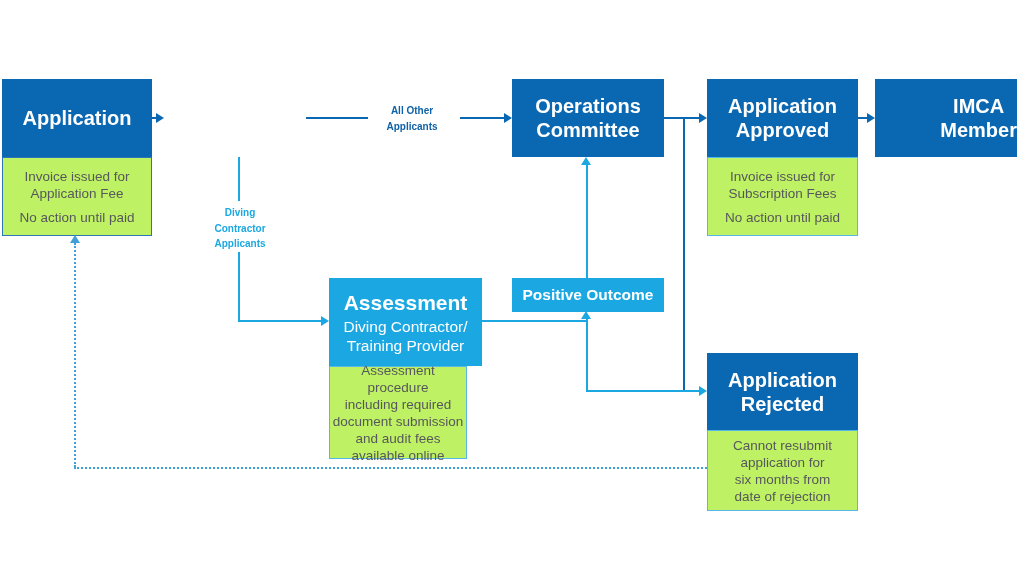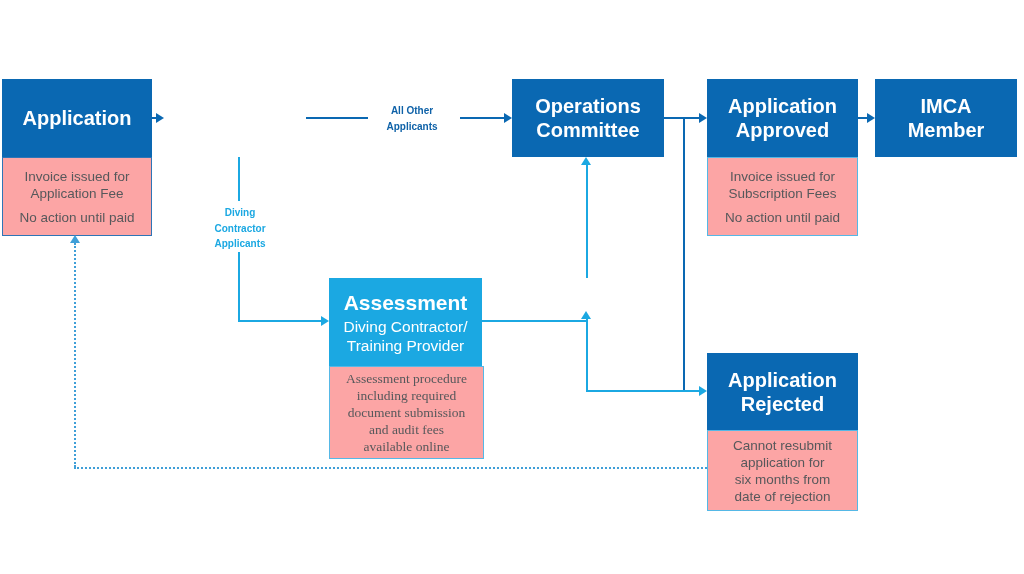--- a/index.html
+++ b/index.html
@@ -18,21 +18,21 @@
 
   .node{position:absolute;display:flex;flex-direction:column;align-items:center;justify-content:center;
         text-align:center;color:#fff;box-sizing:border-box;}
   .node.dark{background:var(--dark_blue);}
   .node.light{background:var(--light_blue);}
   .node .title{font-size:20px;font-weight:bold;line-height:24px;white-space:pre-line;}
   .node .title.sm{font-size:15.5px;line-height:18px;}
   .node .subtitle{font-size:15.5px;line-height:19px;white-space:pre-line;margin-top:2px;}
   .node.assessment .title{font-size:21px;line-height:25px;}
 
-  .note{position:absolute;background:#fca5a5;box-sizing:border-box;color:var(--note_text);
+  .note{position:absolute;background:#bef264;box-sizing:border-box;color:var(--note_text);
         font-size:13.5px;line-height:17px;text-align:center;display:flex;flex-direction:column;
         align-items:center;justify-content:center;}
   .note.b-dark{border:1px solid var(--note_border_dark);}
   .note.b-light{border:1px solid var(--note_border_light);}
   .note .para{white-space:pre-line;}
   .note .para + .para{margin-top:7px;}
 
   .flow-label{position:absolute;font-size:10px;font-weight:bold;line-height:15.5px;
               text-align:center;white-space:pre-line;}
   .flow-label.dark{color:var(--label_dark_blue);}
@@ -67,50 +67,53 @@
   <div class="node dark" style="left:512px;top:79px;width:152px;height:78px;">
     <span class="title">Operations
 Committee</span>
   </div>
 
   <div class="node dark" style="left:707px;top:79px;width:151px;height:78px;">
     <span class="title">Application
 Approved</span>
   </div>
 
-  <div class="node dark" style="left:875px;top:79px;width:142px;height:78px;">
+  <div class="node dark" style="left:875px;top:79px;width:142px;height:78px;align-items:flex-end;">
     <span class="title">IMCA
 Member</span>
   </div>
 
   <div class="node light assessment" style="left:329px;top:278px;width:153px;height:88px;">
     <span class="title">Assessment</span>
     <span class="subtitle">Diving Contractor/
 Training Provider</span>
   </div>
 
+  <div class="node light" style="left:512px;top:278px;width:152px;height:34px;">
+    <span class="title sm">Positive Outcome</span>
+  </div>
 
   <div class="node dark" style="left:707px;top:353px;width:151px;height:77px;">
     <span class="title">Application
 Rejected</span>
   </div>
 
   <div class="note b-dark" style="left:2px;top:157px;width:150px;height:79px;">
     <div class="para">Invoice issued for
 Application Fee</div>
     <div class="para">No action until paid</div>
   </div>
 
   <div class="note b-light" style="left:707px;top:157px;width:151px;height:79px;">
     <div class="para">Invoice issued for
 Subscription Fees</div>
     <div class="para">No action until paid</div>
   </div>
 
-  <div class="note b-light" style="left:329px;top:366px;width:155px;height:93px;font-family:Liberation Serif, serif;">
+  <div class="note b-light" style="left:329px;top:366px;width:138px;height:93px;">
     <div class="para">Assessment procedure
 including required
 document submission
 and audit fees
 available online</div>
   </div>
 
   <div class="note b-light" style="left:707px;top:430px;width:151px;height:81px;">
     <div class="para">Cannot resubmit
 application for

